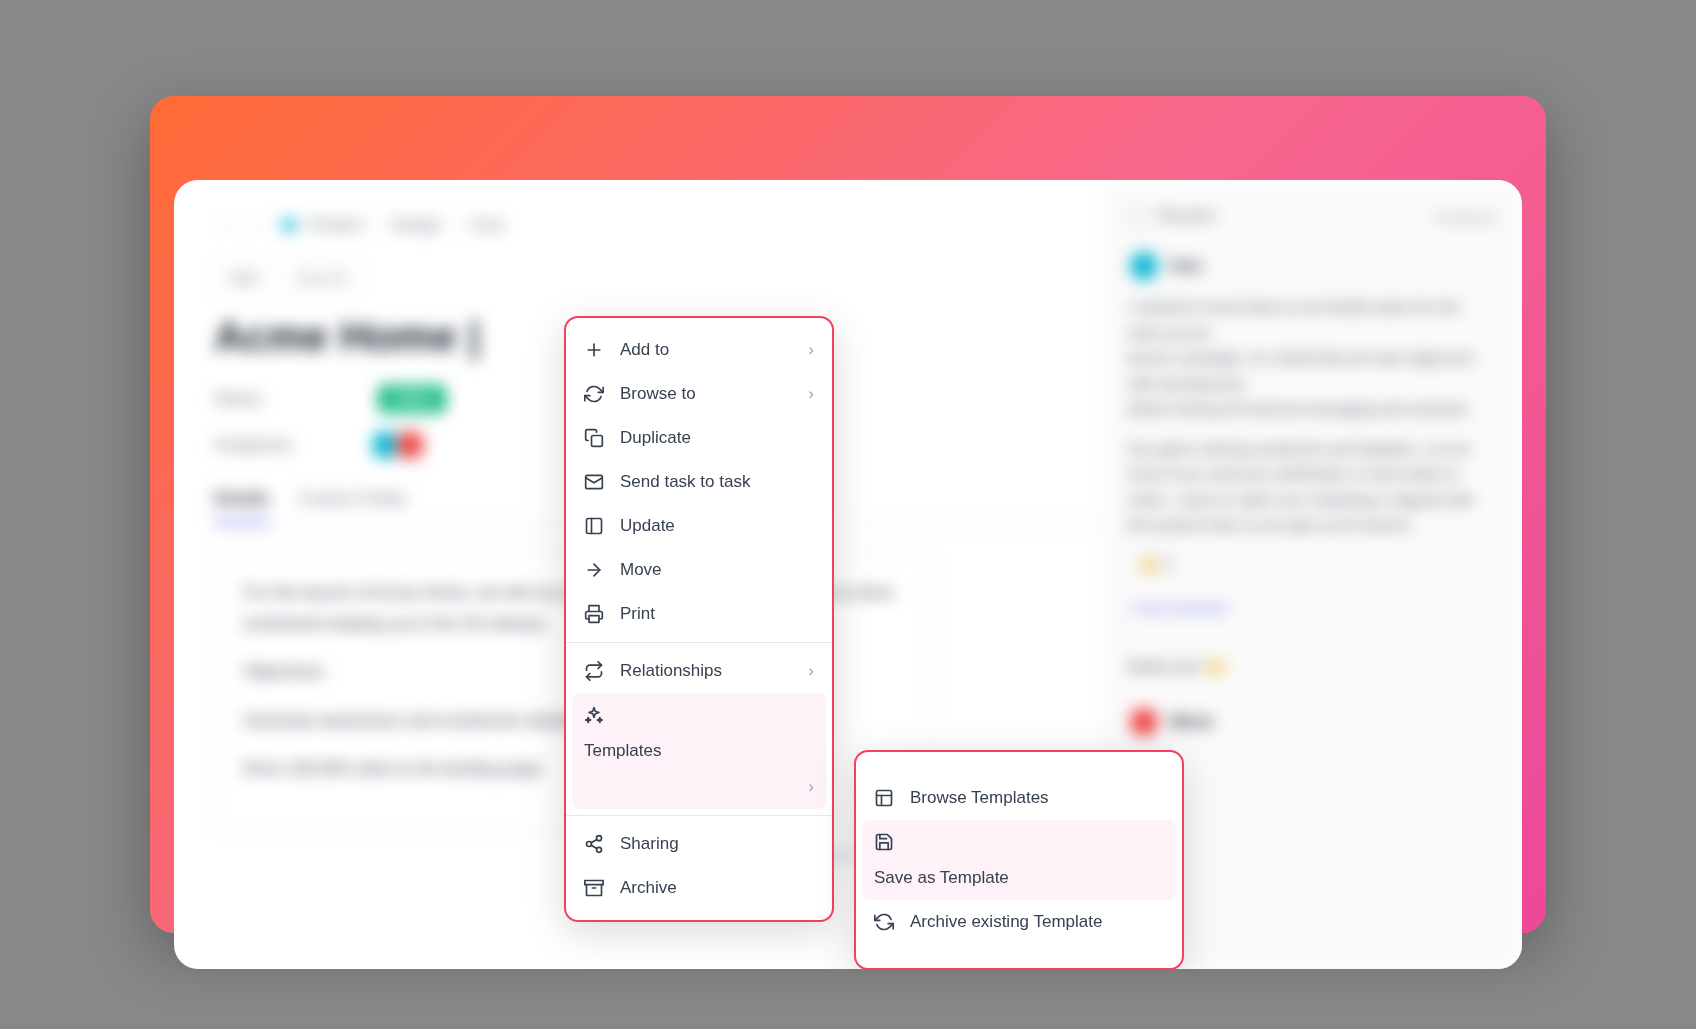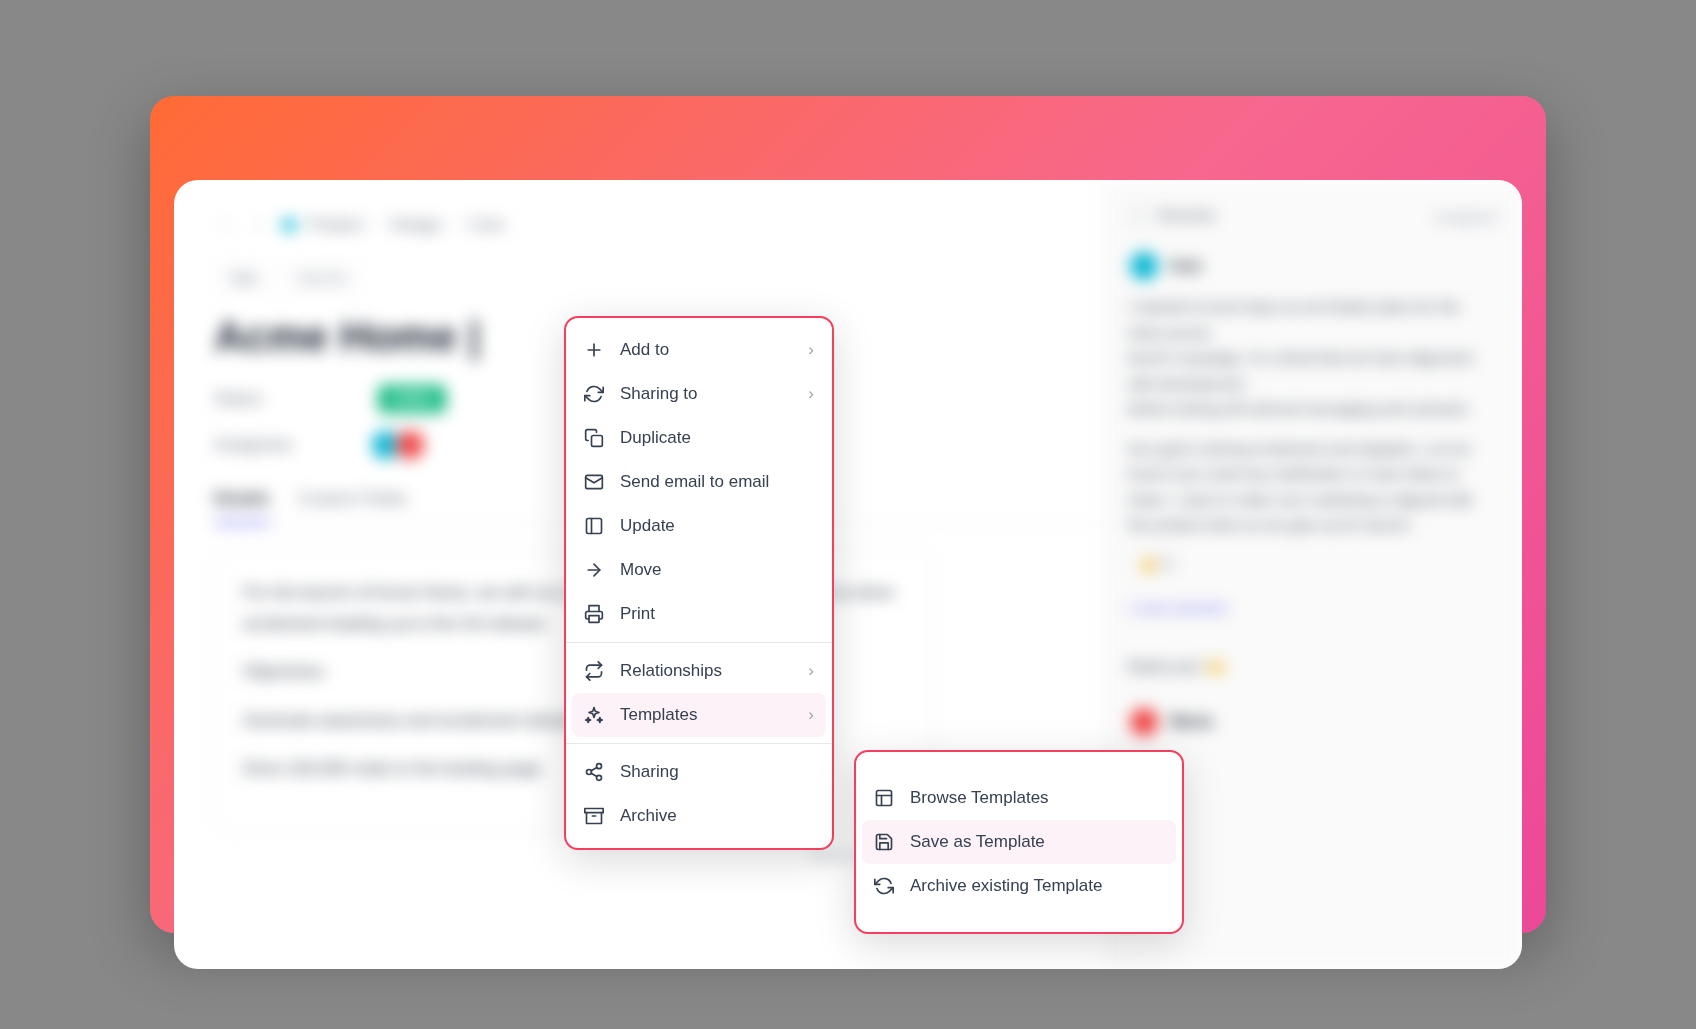--- a/index.html
+++ b/index.html
@@ -34,21 +34,21 @@
 .commenter { display: flex; align-items: center; gap: 10px; margin-bottom: 12px; }
 .commenter-name { font-weight: 600; color: #1f2937; }
 .comment-text { color: #4b5563; font-size: 15px; line-height: 1.7; }
 .reaction-pill { display: inline-flex; align-items: center; gap: 6px; padding: 4px 10px; border: 1px solid #e5e7eb; border-radius: 16px; font-size: 14px; margin-top: 12px; }
 .new-comment-link { color: #6366f1; font-size: 14px; margin-top: 10px; display: inline-block; }
 .secondary-commenter { display: flex; align-items: center; gap: 10px; margin-top: 30px; }
 
 
 .context-menu { position: absolute; top: 136px; left: 390px; width: 270px; background: #fff; border: 2px solid #f43f5e; border-radius: 14px; box-shadow: 0 10px 40px rgba(0,0,0,0.15); padding: 10px 0; z-index: 10; }
 .menu-item { display: flex; align-items: flex-start; gap: 16px; padding: 12px 18px; font-size: 17px; color: #374151; cursor: pointer; position: relative; }
-.menu-item:hover, .menu-item.highlighted { background: #fdf2f8; }
+.menu-item:hover, .menu-item.highlighted { background: #fdf2f8; flex-direction: column; }
 .menu-item.highlighted { border-radius: 8px; margin: 0 6px; padding-left: 12px; padding-right: 12px; }
 .menu-icon { width: 20px; height: 20px; display: flex; align-items: center; justify-content: center; color: #374151; flex-shrink: 0; }
 .menu-chevron { margin-left: auto; color: #9ca3af; }
 .menu-divider { height: 1px; background: #e5e7eb; margin: 6px 0; }
 
 .submenu { position: absolute; top: 570px; left: 680px; width: 330px; background: #fff; border: 2px solid #f43f5e; border-radius: 14px; box-shadow: 0 10px 40px rgba(0,0,0,0.15); padding: 24px 0; z-index: 11; }
 .submenu .menu-item { font-size: 17px; }
 
 svg { width: 20px; height: 20px; stroke: currentColor; stroke-width: 2; fill: none; stroke-linecap: round; stroke-linejoin: round; }
 </style>
@@ -149,40 +149,40 @@
         <span class="menu-chevron">›</span>
       </div>
       <div class="menu-item">
         <span class="menu-icon">
             <svg viewBox="0 0 24 24">
               <polyline points="23 4 23 10 17 10"></polyline>
               <polyline points="1 20 1 14 7 14"></polyline>
               <path d="M3.51 9a9 9 0 0 1 14.85-3.36L23 10M1 14l4.64 4.36A9 9 0 0 0 20.49 15"></path>
             </svg>
           </span>
-        <span>Sharing to</span>
+        <span>Browse to</span>
         <span class="menu-chevron">›</span>
       </div>
       <div class="menu-item">
         <span class="menu-icon">
             <svg viewBox="0 0 24 24">
               <rect x="9" y="9" width="13" height="13" rx="2"></rect>
               <path d="M5 15H4a2 2 0 0 1-2-2V4a2 2 0 0 1 2-2h9a2 2 0 0 1 2 2v1"></path>
             </svg>
           </span>
         <span>Duplicate</span>
       </div>
       <div class="menu-item">
         <span class="menu-icon">
             <svg viewBox="0 0 24 24">
               <rect x="2" y="4" width="20" height="16" rx="2"></rect>
               <polyline points="2,7 12,13 22,7"></polyline>
             </svg>
           </span>
-        <span>Send email to email</span>
+        <span>Send task to task</span>
       </div>
       <div class="menu-item">
         <span class="menu-icon">
             <svg viewBox="0 0 24 24">
               <rect x="3" y="3" width="18" height="18" rx="2"></rect>
               <line x1="9" y1="3" x2="9" y2="21"></line>
             </svg>
           </span>
         <span>Update</span>
       </div>

